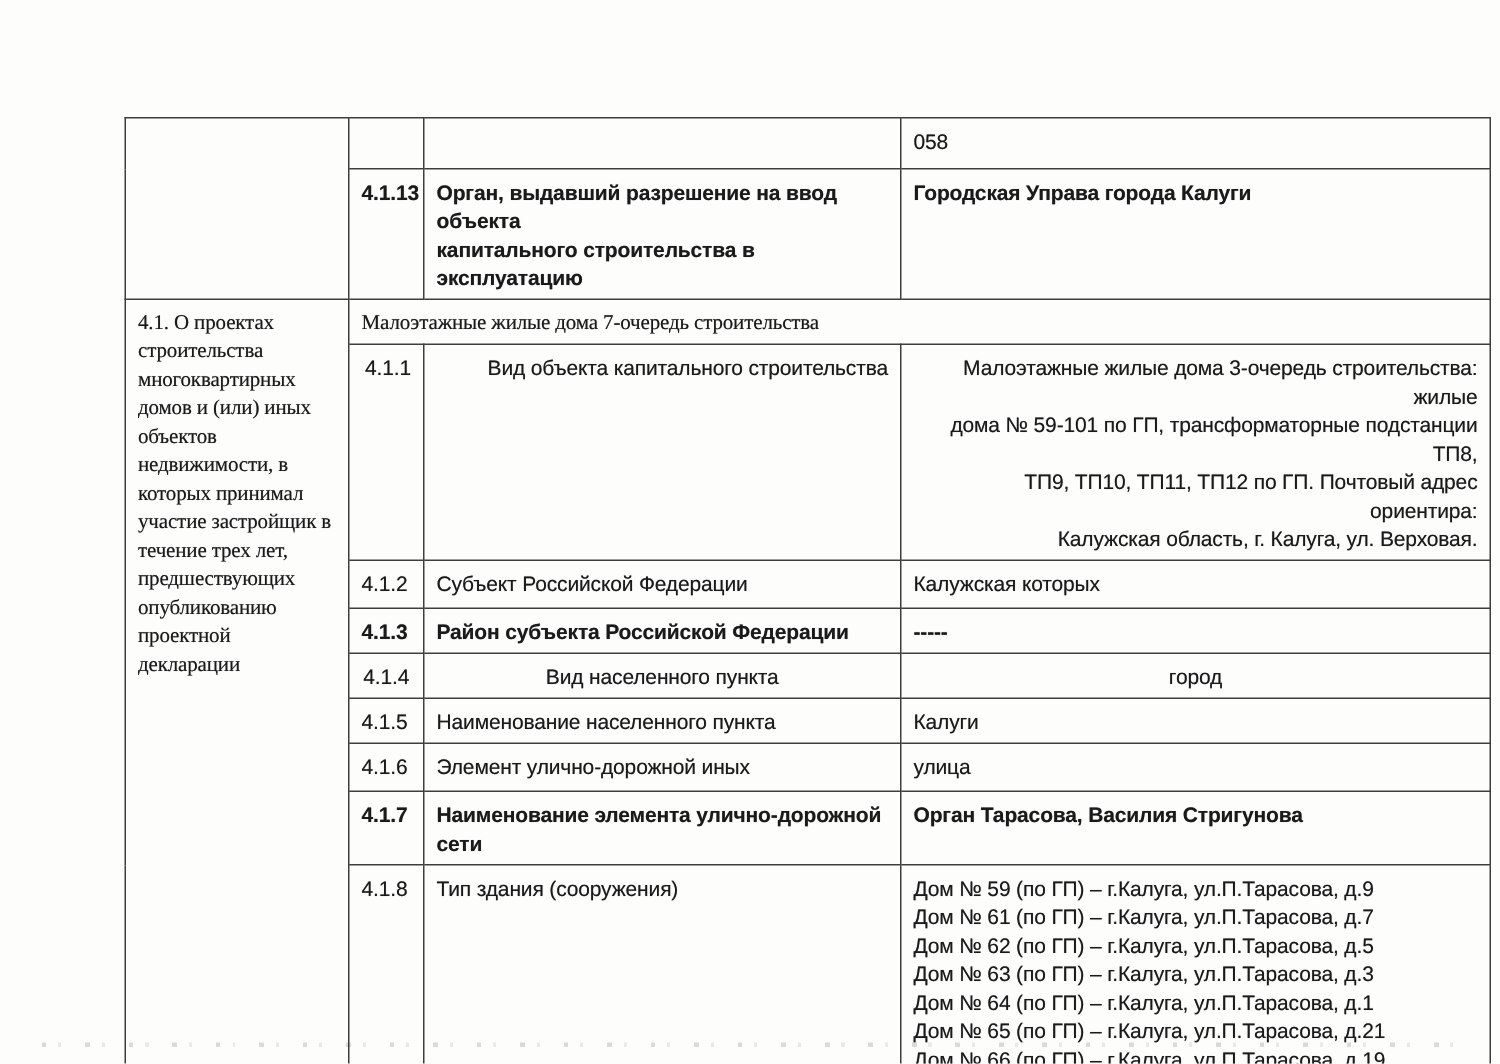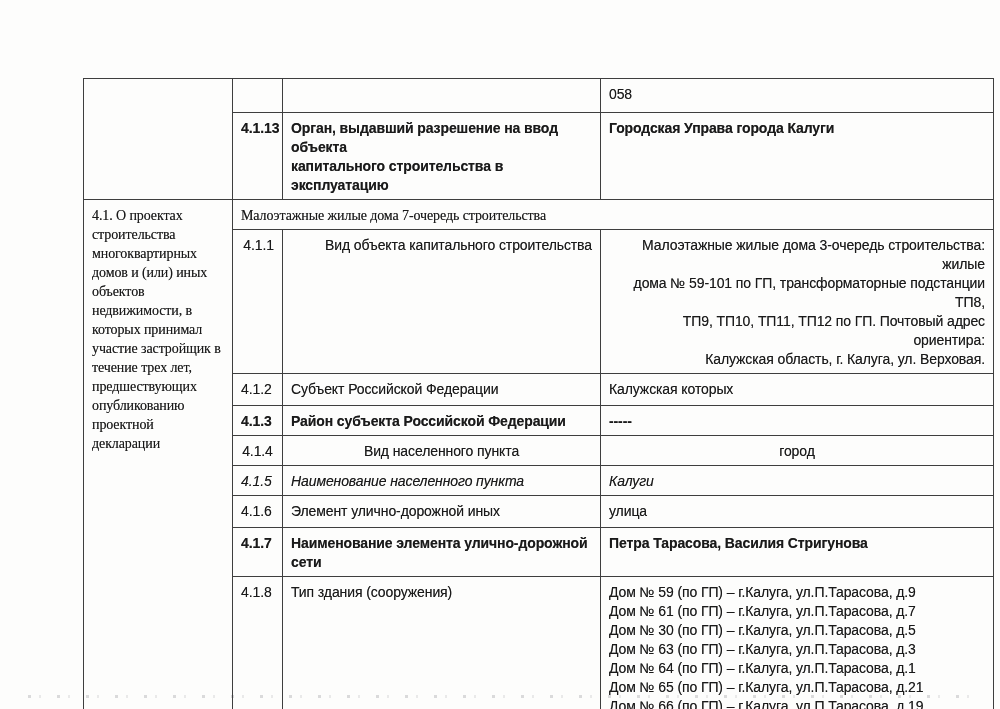--- a/index.html
+++ b/index.html
@@ -50,21 +50,21 @@
   }
   td.pre { white-space: pre-line; }
   td.hdr { padding-top: 4px; }
   tr.r1  { height: 34px; }
   tr.r2  { height: 49px; font-weight: bold; }
   tr.r3  { height: 30px; font-family: Liberation Serif, serif; }
   tr.r4  { height: 85px; text-align: right; }
   tr.r5  { height: 32px; }
   tr.r6  { height: 30px; font-weight: bold; }
   tr.r7  { height: 30px; text-align: center; }
-  tr.r8  { height: 30px; font-style: italic; }
+  tr.r8  { height: 30px; }
   tr.r9  { height: 32px; }
   tr.r10 { height: 31px; font-weight: bold; }
   tr.r11 { height: 177px; }
   td .value-line { white-space: nowrap; }
   
   .noise {
     position: absolute;
     left: 28px;
     top: 695px;
     width: 950px;
@@ -157,30 +157,30 @@
 
     <tr class="r9">
       <td class="num">4.1.6</td>
       <td class="lbl">Элемент улично-дорожной иных</td>
       <td class="val">улица</td>
     </tr>
 
     <tr class="r10">
       <td class="num">4.1.7</td>
       <td class="lbl">Наименование элемента улично-дорожной сети</td>
-      <td class="val">Петра Тарасова, Василия Стригунова</td>
+      <td class="val">Орган Тарасова, Василия Стригунова</td>
     </tr>
 
     <tr class="r11">
       <td class="num">4.1.8</td>
       <td class="lbl">Тип здания (сооружения)</td>
       <td class="val">
             <div class="value-line">Дом № 59 (по ГП) – г.Калуга, ул.П.Тарасова, д.9</div>
             <div class="value-line">Дом № 61 (по ГП) – г.Калуга, ул.П.Тарасова, д.7</div>
-            <div class="value-line">Дом № 30 (по ГП) – г.Калуга, ул.П.Тарасова, д.5</div>
+            <div class="value-line">Дом № 62 (по ГП) – г.Калуга, ул.П.Тарасова, д.5</div>
             <div class="value-line">Дом № 63 (по ГП) – г.Калуга, ул.П.Тарасова, д.3</div>
             <div class="value-line">Дом № 64 (по ГП) – г.Калуга, ул.П.Тарасова, д.1</div>
             <div class="value-line">Дом № 65 (по ГП) – г.Калуга, ул.П.Тарасова, д.21</div>
             <div class="value-line">Дом № 66 (по ГП) – г.Калуга, ул.П.Тарасова, д.19</div>
             <div class="value-line">Дом № 69 (по ГП) – г.Калуга, ул.П.Тарасова, д.13</div>
           </td>
     </tr>
   </tbody>
     </table>
 

